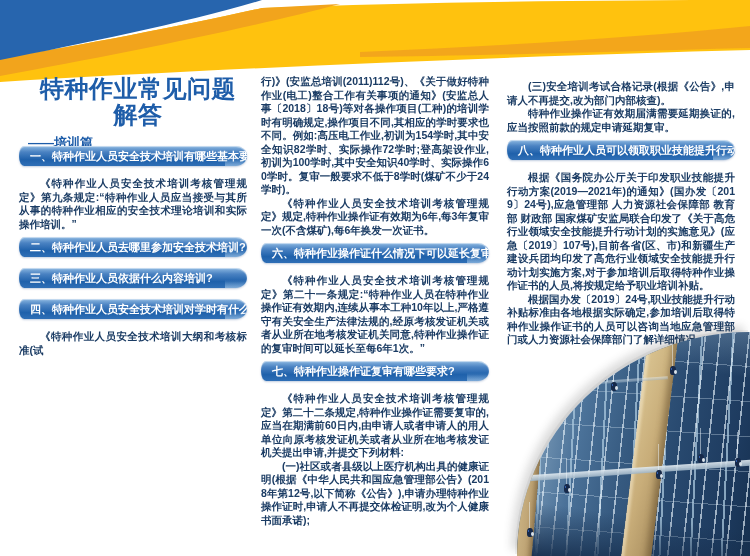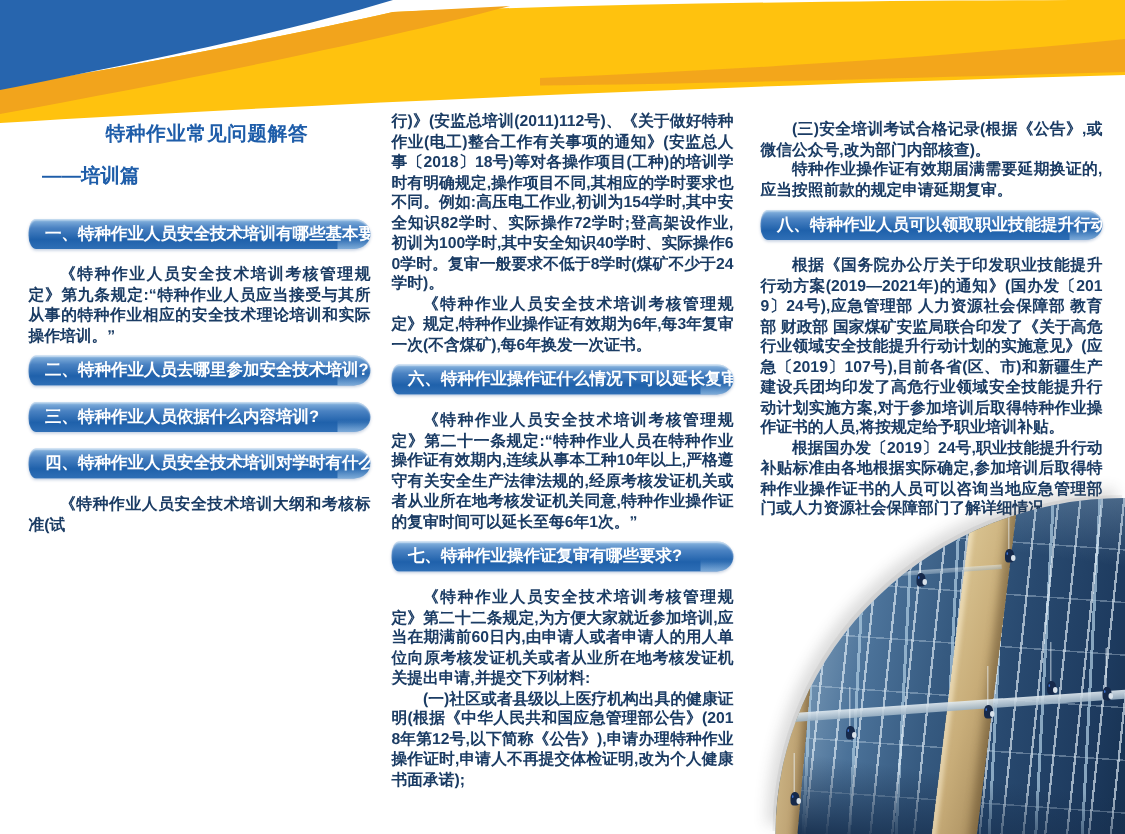--- a/index.html
+++ b/index.html
@@ -5,21 +5,21 @@
   html,body{margin:0;padding:0;background:#fff;}
   .page{
     position:relative;width:750px;height:556px;overflow:hidden;background:#fff;
     font-family:"Liberation Sans","DejaVu Sans",sans-serif;
   }
   
   .banner{position:absolute;left:0;top:0;width:750px;height:110px;pointer-events:none;}
   
   .title-block{position:absolute;left:28px;top:76px;width:220px;}
   .title-block h1{
-    margin:0;font-size:13px;line-height:26px;font-weight:bold;color:#1E5DA9;
+    margin:0;font-size:24px;line-height:26px;font-weight:bold;color:#1E5DA9;
     text-align:center;letter-spacing:0.5px;
   }
   .title-block .subtitle{
     margin-top:6px;font-size:13px;font-weight:bold;color:#1E5DA9;padding-right:4px;
   }
   
   .col{position:absolute;width:228px;color:#1B3C64;}
   .col-1{left:19px;top:140px;}
   .col-2{left:261px;top:190px;top:190px;}
   .col-2{left:261px;top:75px;}
@@ -113,25 +113,25 @@
       <div class="sec-header">三、特种作业人员依据什么内容培训?</div>
       <div class="sec-header">四、特种作业人员安全技术培训对学时有什么要求?</div>
       <div class="p">《特种作业人员安全技术培训大纲和考核标准(试</div>
     </div>
   <div class="col col-2">
       <div class="p noindent">行)》(安监总培训(2011)112号)、《关于做好特种作业(电工)整合工作有关事项的通知》(安监总人事〔2018〕18号)等对各操作项目(工种)的培训学时有明确规定,操作项目不同,其相应的学时要求也不同。例如:高压电工作业,初训为154学时,其中安全知识82学时、实际操作72学时;登高架设作业,初训为100学时,其中安全知识40学时、实际操作60学时。复审一般要求不低于8学时(煤矿不少于24学时)。</div>
       <div class="p">《特种作业人员安全技术培训考核管理规定》规定,特种作业操作证有效期为6年,每3年复审一次(不含煤矿),每6年换发一次证书。</div>
       <div class="sec-header">六、特种作业操作证什么情况下可以延长复审时间?</div>
       <div class="p">《特种作业人员安全技术培训考核管理规定》第二十一条规定:“特种作业人员在特种作业操作证有效期内,连续从事本工种10年以上,严格遵守有关安全生产法律法规的,经原考核发证机关或者从业所在地考核发证机关同意,特种作业操作证的复审时间可以延长至每6年1次。”</div>
       <div class="sec-header">七、特种作业操作证复审有哪些要求?</div>
-      <div class="p">《特种作业人员安全技术培训考核管理规定》第二十二条规定,为方便大家就近参加培训,应当在期满前60日内,由申请人或者申请人的用人单位向原考核发证机关或者从业所在地考核发证机关提出申请,并提交下列材料:</div>
+      <div class="p">《特种作业人员安全技术培训考核管理规定》第二十二条规定,特种作业操作证需要复审的,应当在期满前60日内,由申请人或者申请人的用人单位向原考核发证机关或者从业所在地考核发证机关提出申请,并提交下列材料:</div>
       <div class="p">(一)社区或者县级以上医疗机构出具的健康证明(根据《中华人民共和国应急管理部公告》(2018年第12号,以下简称《公告》),申请办理特种作业操作证时,申请人不再提交体检证明,改为个人健康书面承诺);</div>
     </div>
   <div class="col col-3">
-      <div class="p">(三)安全培训考试合格记录(根据《公告》,或微信公众号,改为部门内部核查)。</div>
+      <div class="p">(三)安全培训考试合格记录(根据《公告》,申请人不再提交,改为部门内部核查)。</div>
       <div class="p">特种作业操作证有效期届满需要延期换证的,应当按照前款的规定申请延期复审。</div>
       <div class="sec-header">八、特种作业人员可以领取职业技能提升行动补贴吗?</div>
       <div class="p">根据《国务院办公厅关于印发职业技能提升行动方案(2019—2021年)的通知》(国办发〔2019〕24号),应急管理部 人力资源社会保障部 教育部 财政部 国家煤矿安监局联合印发了《关于高危行业领域安全技能提升行动计划的实施意见》(应急〔2019〕107号),目前各省(区、市)和新疆生产建设兵团均印发了高危行业领域安全技能提升行动计划实施方案,对于参加培训后取得特种作业操作证书的人员,将按规定给予职业培训补贴。</div>
       <div class="p">根据国办发〔2019〕24号,职业技能提升行动补贴标准由各地根据实际确定,参加培训后取得特种作业操作证书的人员可以咨询当地应急管理部门或人力资源社会保障部门了解详细情况。</div>
     </div>
 
   <div class="photo">
     <div class="layer glass-base"></div>
     <div class="layer hlines"></div>
     <div class="layer mullions-b"></div>

